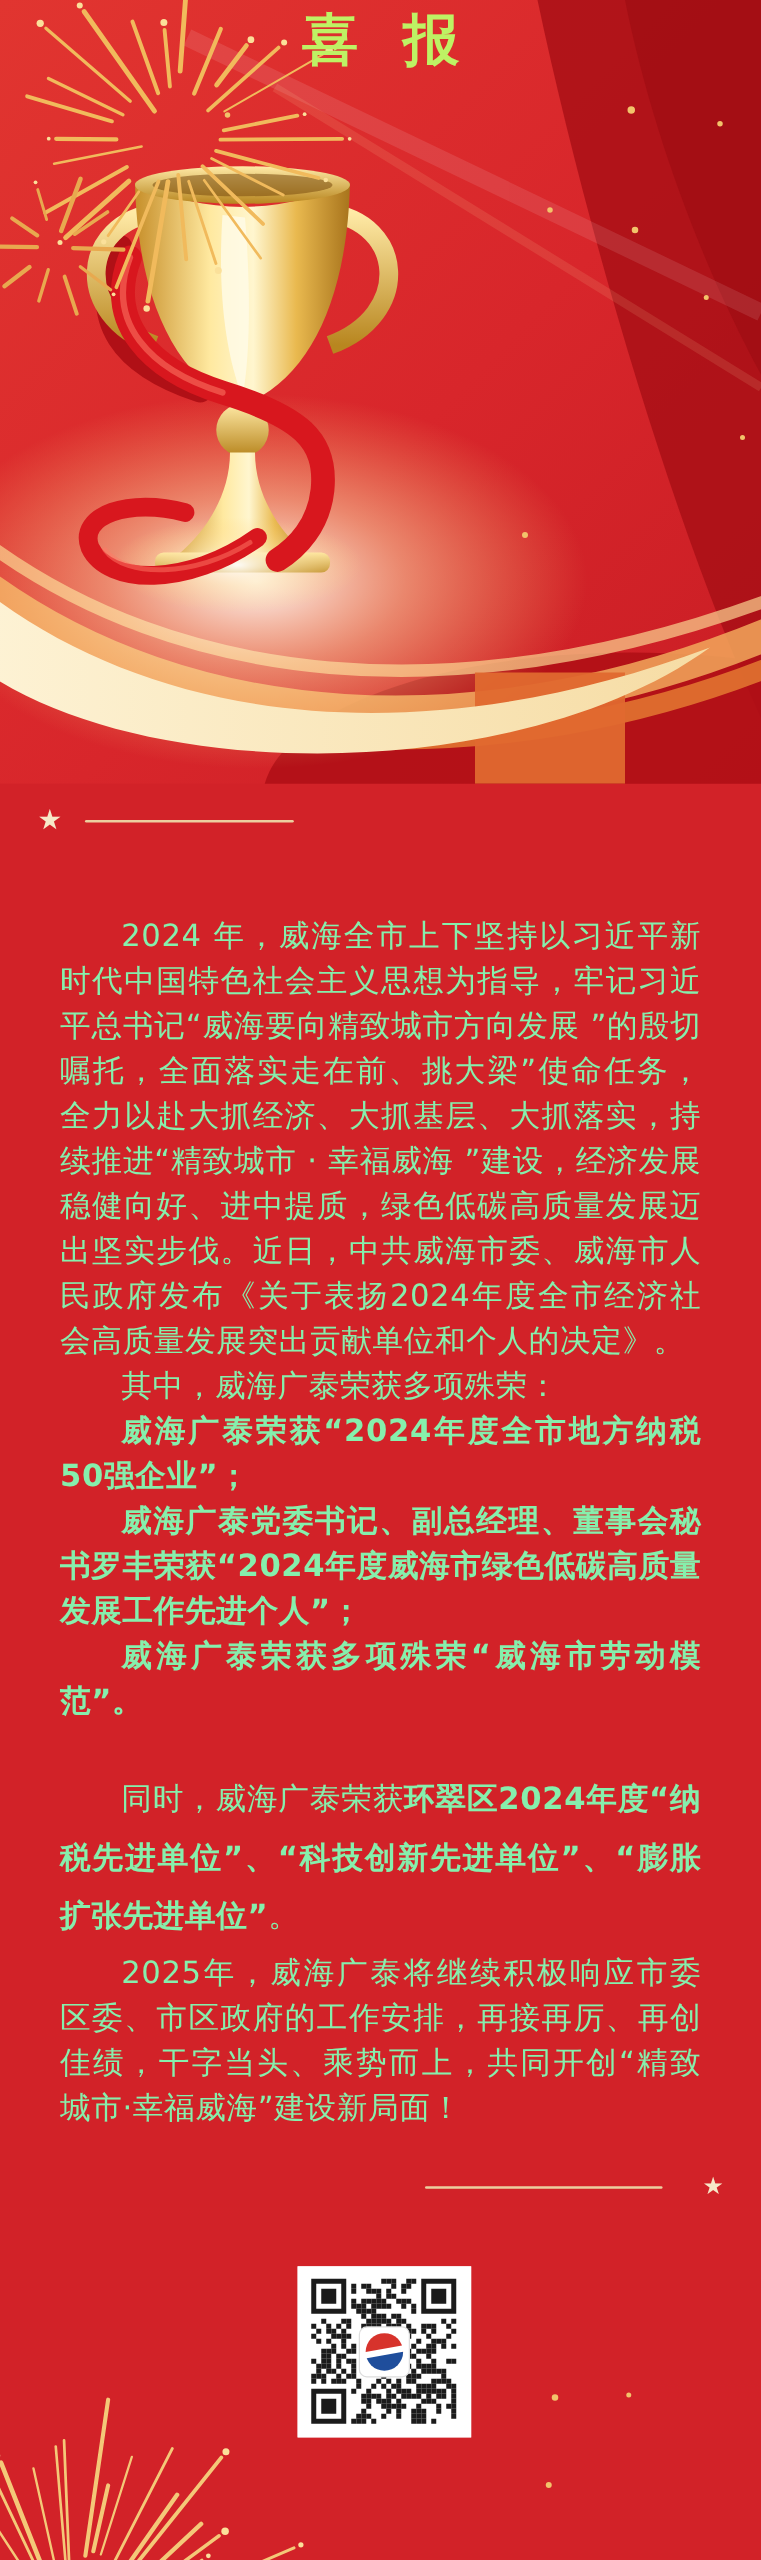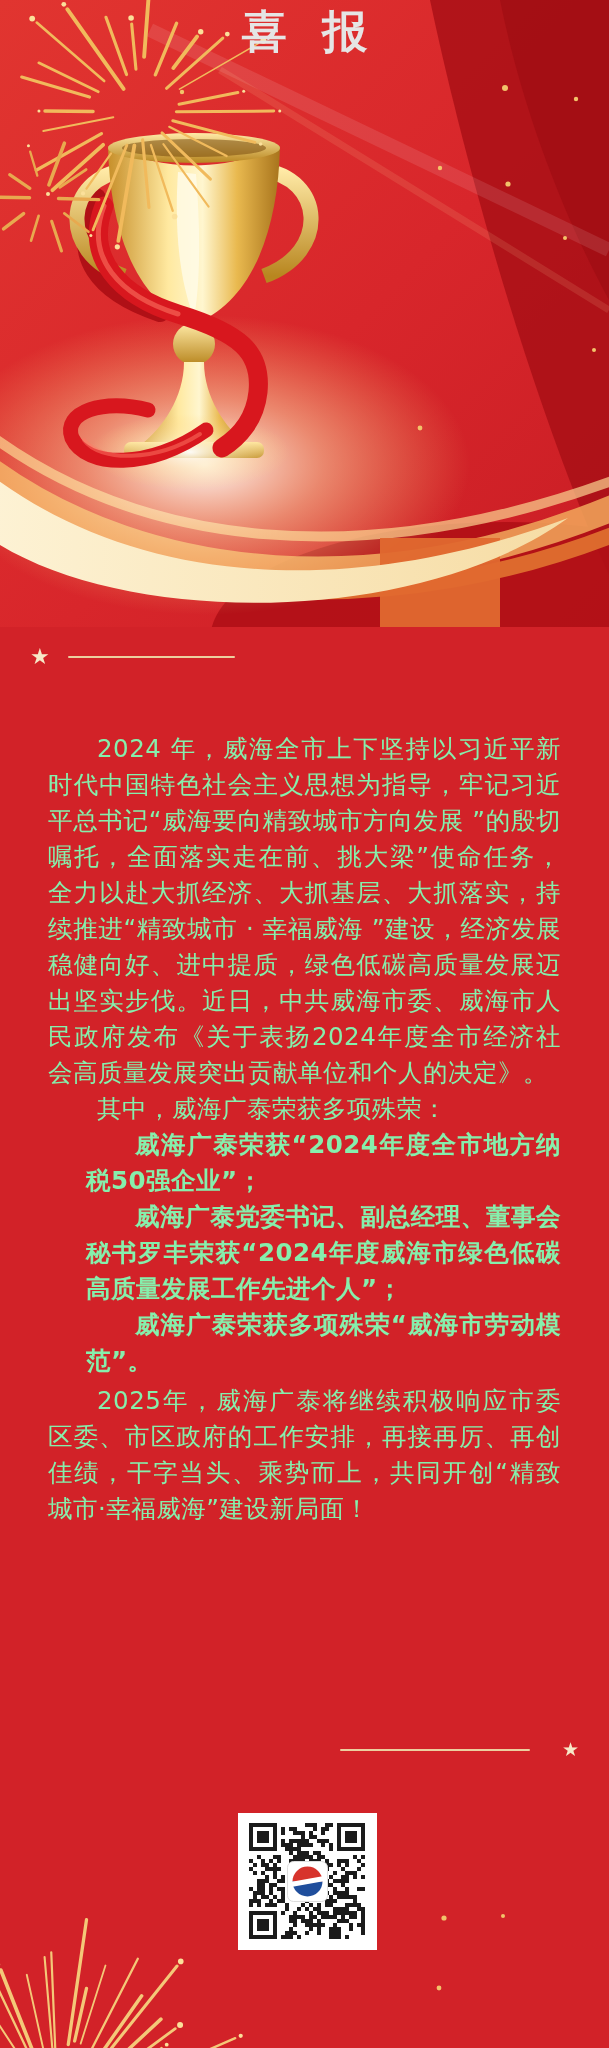--- a/index.html
+++ b/index.html
@@ -6,40 +6,40 @@
   .poster{
     position:relative;width:609px;height:2048px;overflow:hidden;
     background:#d22228;
     font-family:"DejaVu Sans",sans-serif;
   }
   
   .hero{position:absolute;top:0;left:0;width:609px;height:627px;}
   .hero svg{display:block;}
   .page-title{
     position:absolute;top:2px;left:0;width:100%;text-align:center;
-    font-size:45px;font-weight:bold;color:#e5e5e5;letter-spacing:10px;
+    font-size:45px;font-weight:bold;color:#bef264;letter-spacing:10px;
     text-indent:10px; 
   }
   
   .divider{position:absolute;display:flex;align-items:center;}
   .divider .star{color:#f7e8c8;font-size:22px;line-height:1;}
   .divider .line{height:2px;background:#eccf9f;border-radius:1px;}
   .divider-top{top:646px;left:30px;gap:18px;}
   .divider-top .line{width:167px;}
   .divider-bottom{top:1740px;left:340px;gap:32px;}
   .divider-bottom .line{width:190px;}
   .divider-bottom .star{font-size:19px;}
   
   .content{
     position:absolute;top:731px;left:48px;width:513px;
     color:#86efac;font-size:24.5px;line-height:36px;
     text-align:justify;letter-spacing:.5px;
   }
   .content p{margin:0;text-indent:2em;}
-  .content .bold,.content b{font-weight:bold;margin-left:38px;}
+  .content .bold,.content b{font-weight:bold;}
   .content .p6{line-height:47px;margin-top:36px;}
   .content .p7{margin-top:4px;}
   .content .source{margin-top:30px;text-align:right;text-indent:0;}
   
   .qr{
     position:absolute;top:1813px;left:238px;width:139px;height:137px;
     background:#ffffff;
   }
   .qr svg{display:block;}
   
@@ -200,20 +200,21 @@
     <span class="star">★</span>
     <span class="line"></span>
   </div>
 
   <div class="content">
     <p>2024 年，威海全市上下坚持以习近平新时代中国特色社会主义思想为指导，牢记习近平总书记“威海要向精致城市方向发展 ”的殷切嘱托，全面落实走在前、挑大梁”使命任务，全力以赴大抓经济、大抓基层、大抓落实，持续推进“精致城市 · 幸福威海 ”建设，经济发展稳健向好、进中提质，绿色低碳高质量发展迈出坚实步伐。近日，中共威海市委、威海市人民政府发布《关于表扬2024年度全市经济社会高质量发展突出贡献单位和个人的决定》。</p>
     <p>其中，威海广泰荣获多项殊荣：</p>
     <p class="bold">威海广泰荣获“2024年度全市地方纳税50强企业”；</p>
     <p class="bold">威海广泰党委书记、副总经理、董事会秘书罗丰荣获“2024年度威海市绿色低碳高质量发展工作先进个人”；</p>
     <p class="bold">威海广泰荣获多项殊荣“威海市劳动模范”。</p>
+    <p class="p6"><span>同时，威海广泰荣获</span><b>环翠区2024年度“纳税先进单位”、“科技创新先进单位”、“膨胀扩张先进单位”</b><span>。</span></p>
     <p class="p7">2025年，威海广泰将继续积极响应市委区委、市区政府的工作安排，再接再厉、再创佳绩，干字当头、乘势而上，共同开创“精致城市·幸福威海”建设新局面！</p>
   </div>
 
   <div class="divider divider-bottom">
     <span class="line"></span>
     <span class="star">★</span>
   </div>
 
   <div class="footer-decor">
     <svg width="609" height="148" viewBox="0 0 609 148">

